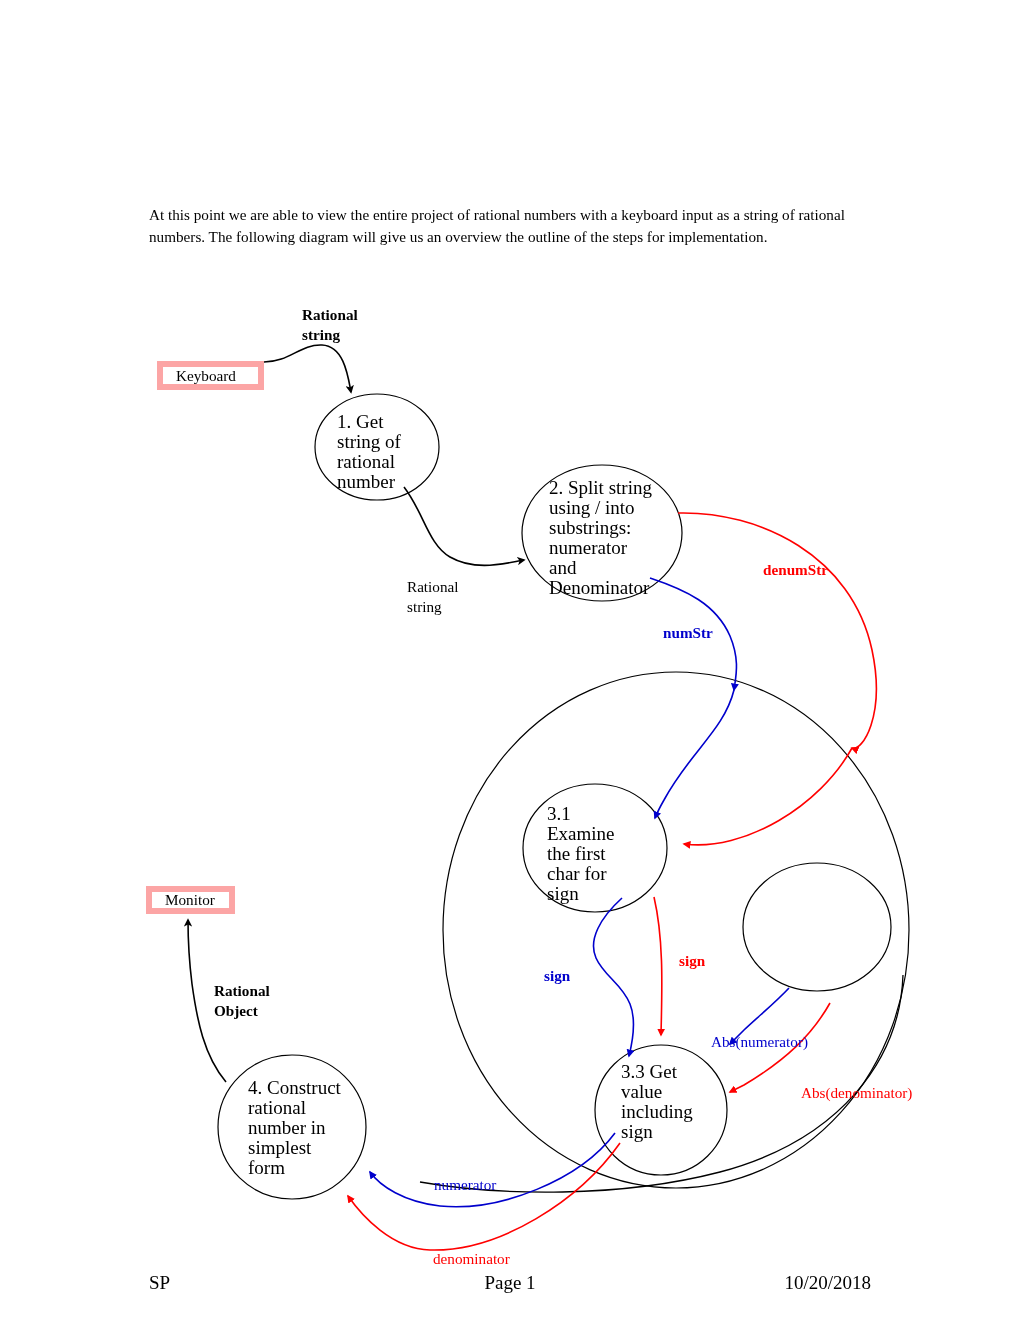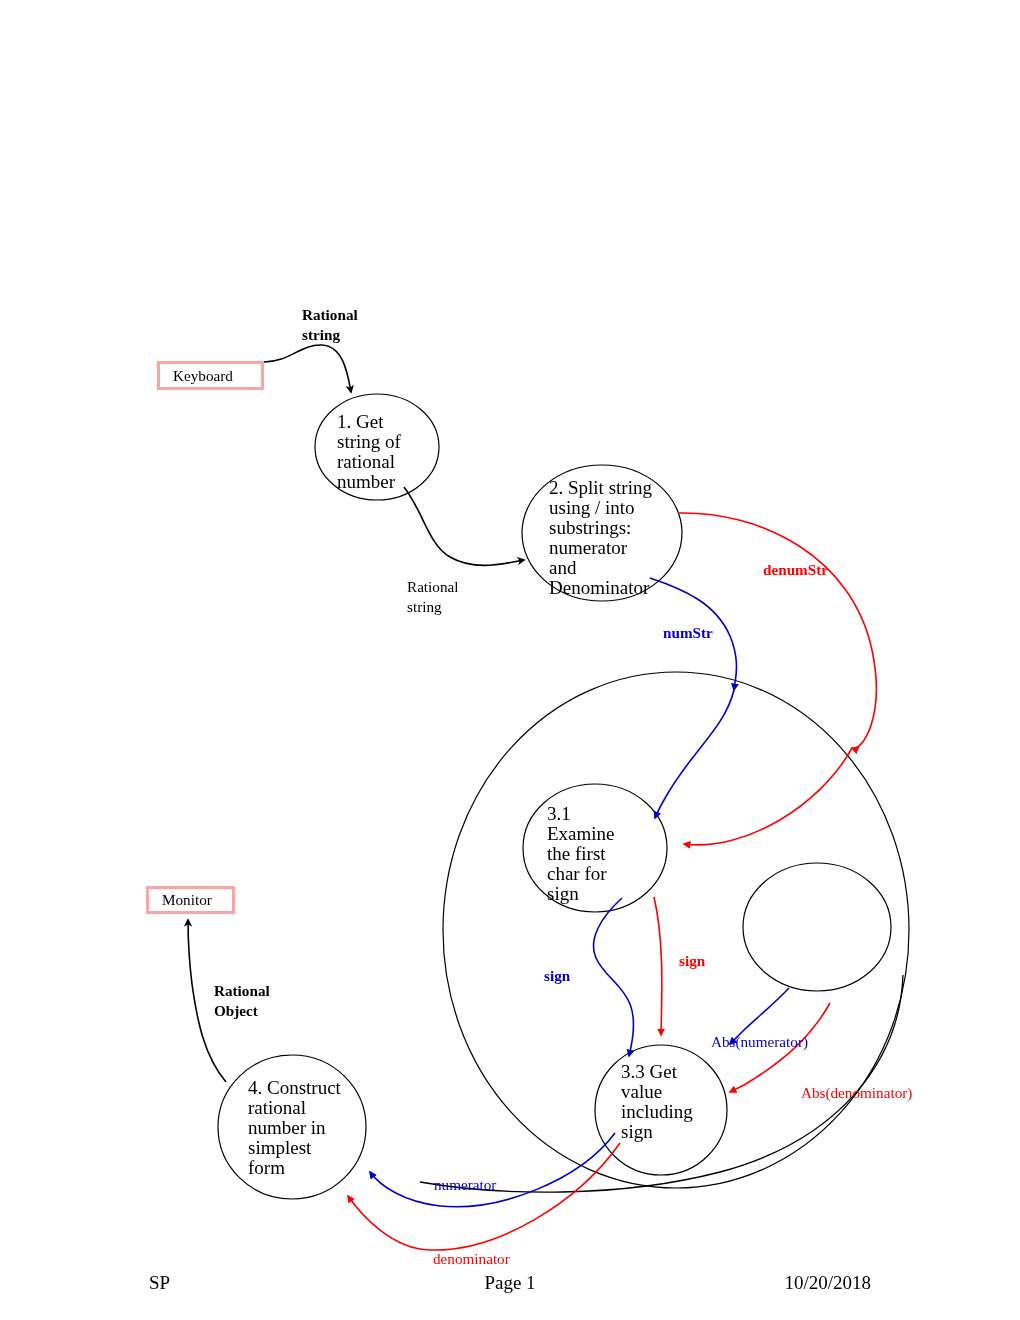--- a/index.html
+++ b/index.html
@@ -40,21 +40,21 @@
   }
   #diagram {
     position: absolute;
     left: 0;
     top: 0;
     width: 1020px;
     height: 1320px;
   }
   .node-box {
     position: absolute;
-    border: 3px solid #fca5a5;
+    border: 6px solid #fca5a5;
     background: #ffffff;
     font-size: 15.2px;
     box-sizing: border-box;
     display: flex;
     align-items: center;
     padding-left: 13px;
   }
   .circle-text {
     position: absolute;
     font-size: 19px;
@@ -81,20 +81,21 @@
   #footer .f-left { width: 33.3%; text-align: left; }
   #footer .f-mid { width: 33.4%; text-align: center; }
   #footer .f-right { width: 33.3%; text-align: right; }
 </style>
 </head>
 <body>
 
 <div id="page">
 
 
+  <div id="intro">At this point we are able to view the entire project of rational numbers with a keyboard input as a string of rational numbers.  The following diagram will give us an overview the outline of the steps for implementation.</div>
 
   <svg id="diagram" viewBox="0 0 1020 1320" width="1020" height="1320" xmlns="http://www.w3.org/2000/svg">
     <defs>
       <marker id="ah-black" viewBox="0 0 10 10" refX="8" refY="5" markerWidth="5.2" markerHeight="5.2" orient="auto-start-reverse">
         <path d="M 0 0 L 10 5 L 0 10 L 2.6 5 z" fill="#000000"></path>
       </marker>
       <marker id="ah-red" viewBox="0 0 10 10" refX="8" refY="5" markerWidth="5" markerHeight="5" orient="auto-start-reverse">
         <path d="M 0 0 L 10 5 L 0 10 z" fill="#ff0000"></path>
       </marker>
       <marker id="ah-blue" viewBox="0 0 10 10" refX="8" refY="5" markerWidth="5" markerHeight="5" orient="auto-start-reverse">

